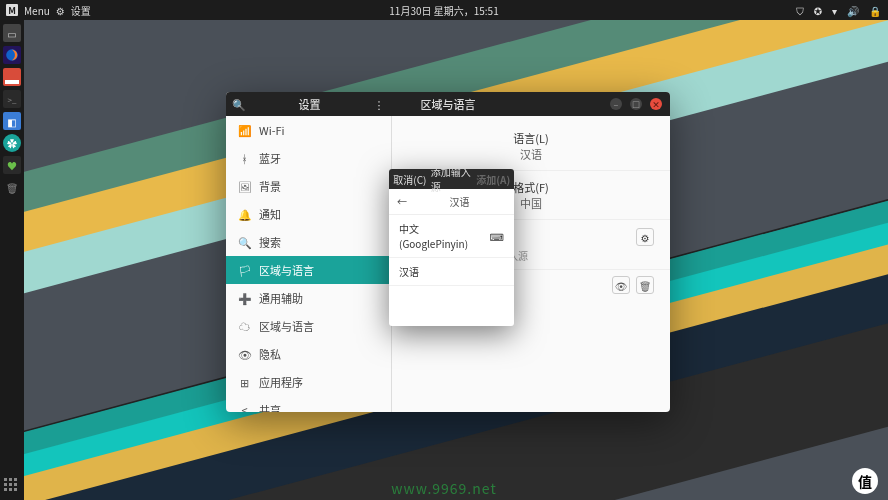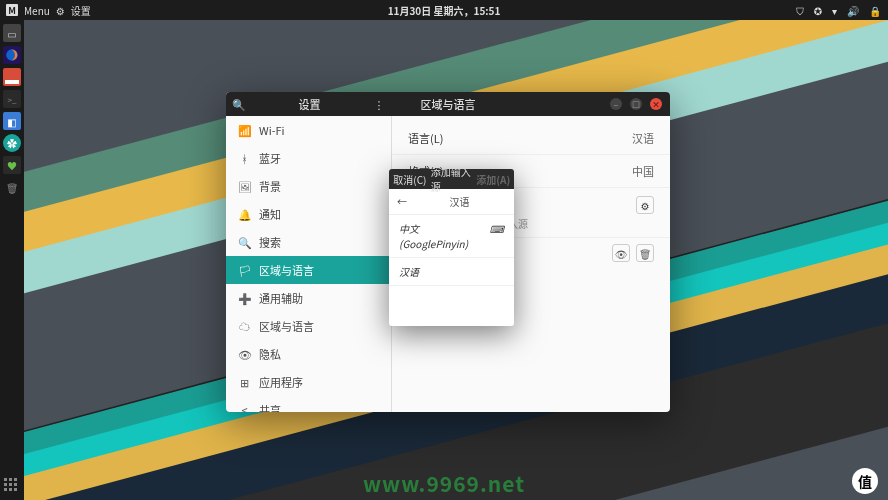--- a/index.html
+++ b/index.html
@@ -15,21 +15,21 @@
   .s4 { top: 320px; background: #1a9e94; height: 22px; }
   .s5 { top: 342px; background: #13c5bc; height: 22px; }
   .s6 { top: 364px; background: #e0b44a; height: 30px; }
   .s7 { top: 394px; background: #1a2939; height: 50px; }
   .s8 { top: 444px; background: #2c2c2c; height: 100px; }
   .sd { top: 318px; background: #222; height: 2px; }
 
   
   .topbar { position: absolute; top: 0; left: 0; right: 0; height: 20px; background: #1c1c1c; color: #ddd; display: flex; align-items: center; font-size: 10px; z-index: 3; padding: 0 6px; }
   .topbar .left { display: flex; align-items: center; gap: 6px; }
-  .topbar .center { position: absolute; left: 50%; transform: translateX(-50%); font-weight: bold; }
+  .topbar .center { position: absolute; left: 50%; transform: translateX(-50%); }
   .topbar .right { margin-left: auto; display: flex; gap: 10px; }
   .m-logo { width: 12px; height: 12px; display: inline-flex; align-items: center; justify-content: center; font-weight: bold; font-size: 9px; color: #1c1c1c; background: #ddd; border-radius: 1px; }
 
   
   .dock { position: absolute; top: 20px; left: 0; bottom: 0; width: 24px; background: #1a1a1a; display: flex; flex-direction: column; align-items: center; padding-top: 4px; gap: 4px; z-index: 3; }
   .dock-item { width: 18px; height: 18px; border-radius: 2px; display: flex; align-items: center; justify-content: center; font-size: 10px; }
   .di-files { background: #444; color: #ccc; }
   .di-ff { background: #23145a; }
   .di-ff svg { width: 14px; height: 14px; }
   .di-red { background: #d84c3a; position: relative; }
@@ -56,41 +56,41 @@
   .ctrl.close { background: #e84c3d; color: #5a1a12; }
 
   .win-body { flex: 1; display: flex; overflow: hidden; }
   .sidebar { width: 166px; border-right: 1px solid #ddd; overflow-y: auto; }
   .sb-item { display: flex; align-items: center; gap: 8px; padding: 6px 12px; font-size: 11px; color: #444; }
   .sb-item.active { background: #1aa39a; color: #fff; }
   .sb-icon { width: 13px; text-align: center; font-size: 11px; color: #555; }
   .sb-item.active .sb-icon { color: #fff; }
 
   .content { flex: 1; padding: 6px 0 0 0; position: relative; font-size: 11px; color: #333; }
-  .row { display: flex; justify-content: space-between; align-items: center; padding: 8px 16px; border-bottom: 1px solid #eee; }
+  .row { display: flex; justify-content: space-between; align-items: center; padding: 8px 16px; border-bottom: 1px solid #eee; flex-direction: column; }
   .row .val { color: #666; }
   .section-head { display: flex; justify-content: space-between; align-items: center; padding: 8px 16px 2px; }
   .gear { width: 18px; height: 18px; border: 1px solid #ccc; border-radius: 3px; display: flex; align-items: center; justify-content: center; font-size: 10px; }
   .sub { color: #999; font-size: 10px; padding: 0 16px 6px; }
   .ime-row { display: flex; justify-content: space-between; align-items: center; padding: 6px 16px; border-top: 1px solid #eee; }
   .ime-actions { display: flex; gap: 6px; }
   .ime-btn { width: 18px; height: 18px; border: 1px solid #ccc; border-radius: 3px; display: flex; align-items: center; justify-content: center; font-size: 10px; color: #555; }
 
   
   .dialog { position: absolute; left: 389px; top: 169px; width: 125px; background: #fff; border-radius: 3px; box-shadow: 0 8px 30px rgba(0,0,0,.5); z-index: 5; font-size: 10px; overflow: hidden; }
   .dlg-head { background: #2b2b2b; color: #ddd; display: flex; height: 20px; align-items: stretch; }
   .dlg-head > div { flex: 1; display: flex; align-items: center; justify-content: center; }
   .dlg-head .disabled { color: #666; font-weight: bold; }
   .dlg-sub { display: flex; align-items: center; gap: 6px; padding: 5px 8px; border-bottom: 1px solid #eee; color: #555; }
-  .dlg-item { padding: 6px 10px; border-bottom: 1px solid #f0f0f0; display: flex; justify-content: space-between; color: #333; font-style: italic; }
+  .dlg-item { padding: 6px 10px; border-bottom: 1px solid #f0f0f0; display: flex; justify-content: space-between; align-items: center; color: #333; }
   .dlg-item:last-child { border-bottom: none; }
   .dlg-pad { height: 40px; }
 
   
-  .watermark { position: absolute; left: 50%; bottom: 2px; transform: translateX(-50%); font-size: 21px; color: rgba(40,180,70,.6); letter-spacing: 1px; z-index: 6; font-weight: 700;}
+  .watermark { position: absolute; left: 50%; bottom: 2px; transform: translateX(-50%); font-size: 14px; color: rgba(40,180,70,.6); letter-spacing: 1px; z-index: 6; font-weight: 400;}
   .brand { position: absolute; right: 10px; bottom: 6px; display: flex; align-items: center; gap: 6px; z-index: 6; }
   .brand-badge { width: 26px; height: 26px; border-radius: 50%; background: #fff; display: flex; align-items: center; justify-content: center; font-size: 14px; font-weight: bold; color: #000; }
   .brand-text { color: #fff; font-size: 16px; letter-spacing: 1px; font-weight: 500;}
 </style>
 </head>
 <body>
 
 <div class="wallpaper">
   <div class="stripe s1"></div>
     <div class="stripe s2"></div>

